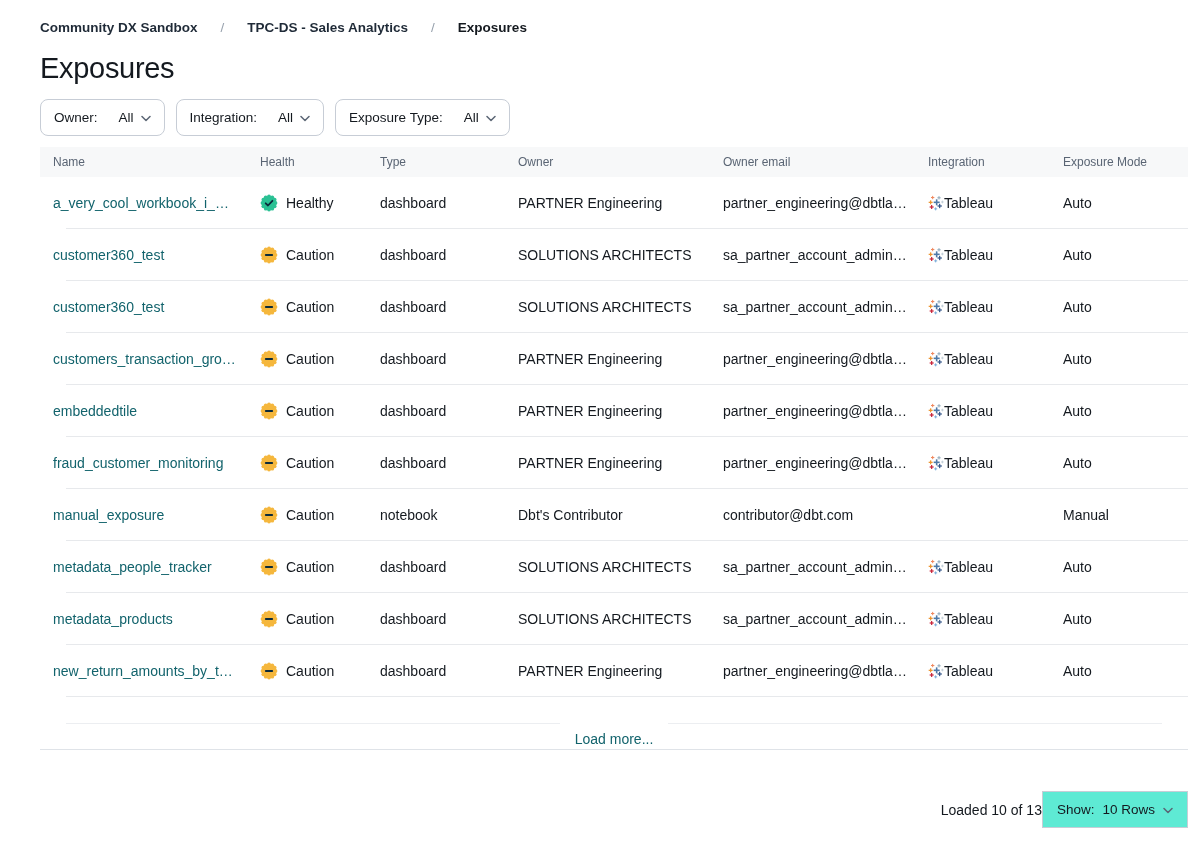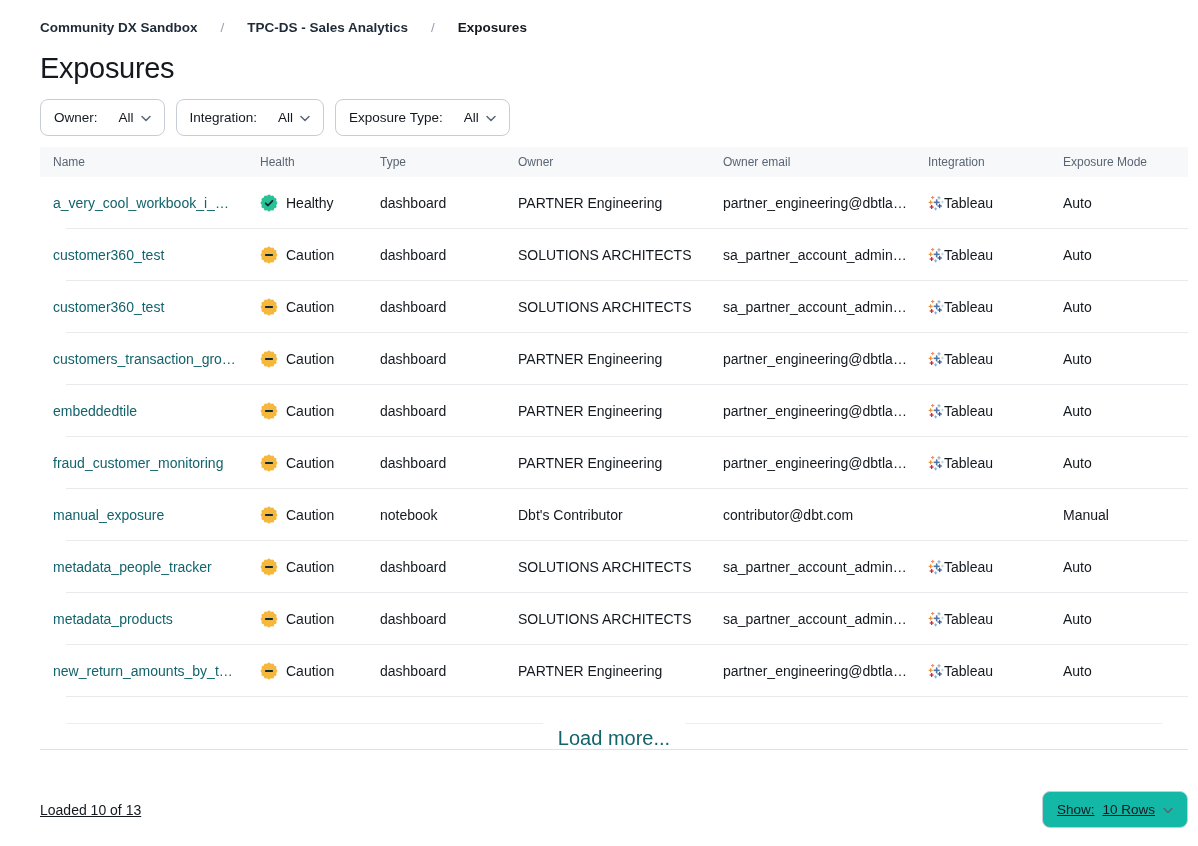--- a/index.html
+++ b/index.html
@@ -54,29 +54,29 @@
   .trow.healthy .badge-fill{fill:var(--healthy);}
   .trow.caution  .badge-fill{fill:var(--caution);}
   .trow.healthy .glyph-minus{display:none;}
   .trow.caution  .glyph-check{display:none;}
   .integ-cell{display:flex;align-items:center;}
   .tab-icon{display:inline-flex;}
 
   
   .load-more-row{display:flex;align-items:center;height:52px;padding:0 26px;gap:15px;}
   .lm-line{flex:1;height:1px;background:#ECEEF1;}
-  .load-more-link{color:var(--link);font-size:20px;text-decoration:none;cursor:pointer;margin-top:31px;}
+  .load-more-link{color:var(--link);font-size:14px;text-decoration:none;cursor:pointer;margin-top:31px;}
   .table-bottom-divider{height:1px;background:#DFE3E8;width:1148px;}
 
   
-  .footer{display:flex;justify-content:space-between;align-items:center;margin-top:41px;width:1148px;text-decoration:underline;}
+  .footer{display:flex;justify-content:flex-end;align-items:center;margin-top:41px;width:1148px;}
   .loaded-text{font-size:14px;}
   .show-btn{
     display:flex;align-items:center;gap:8px;height:37px;padding:0 14px;
-    border:1px solid var(--border);border-radius:8px;background:#14b8a6;
+    border:1px solid var(--border);border-radius:0;background:#5eead4;
     font-family:inherit;font-size:13.5px;color:var(--text);cursor:pointer;
   }
 </style>
 </head>
 <body>
 
 <div class="page">
 
   <nav class="breadcrumb">
     <a>Community DX Sandbox</a>

